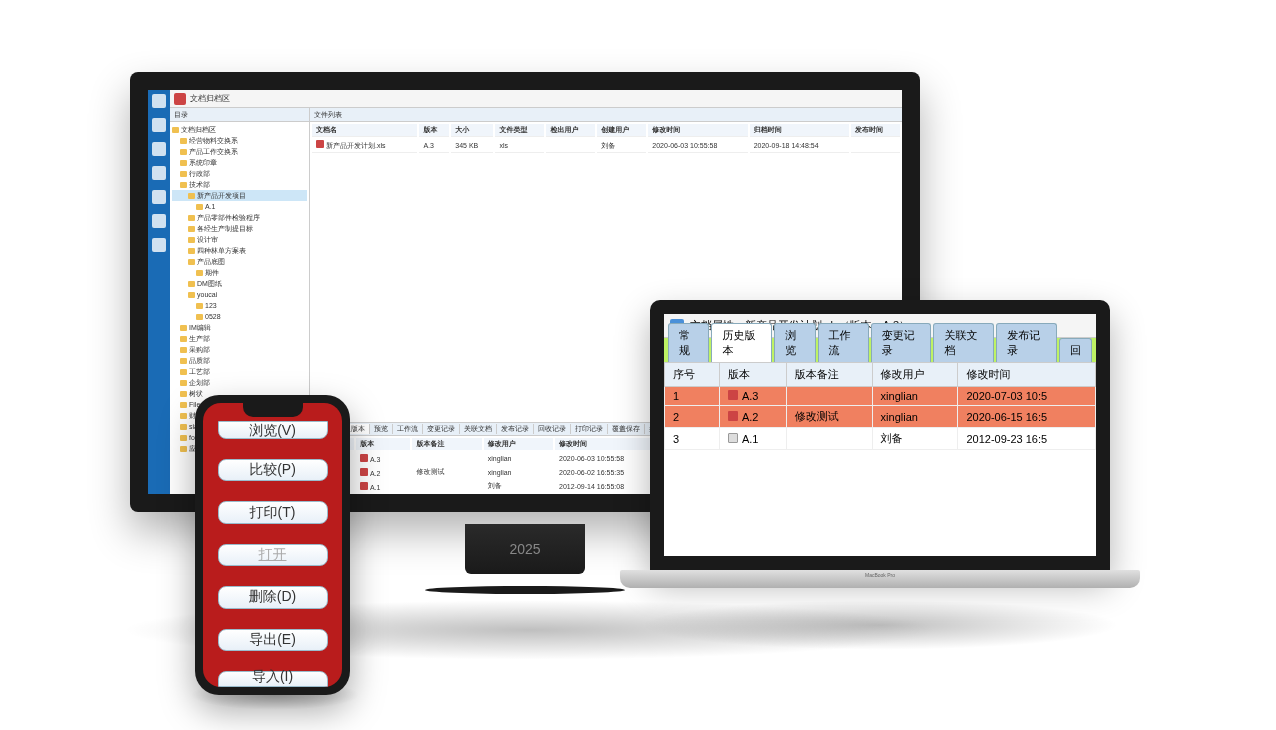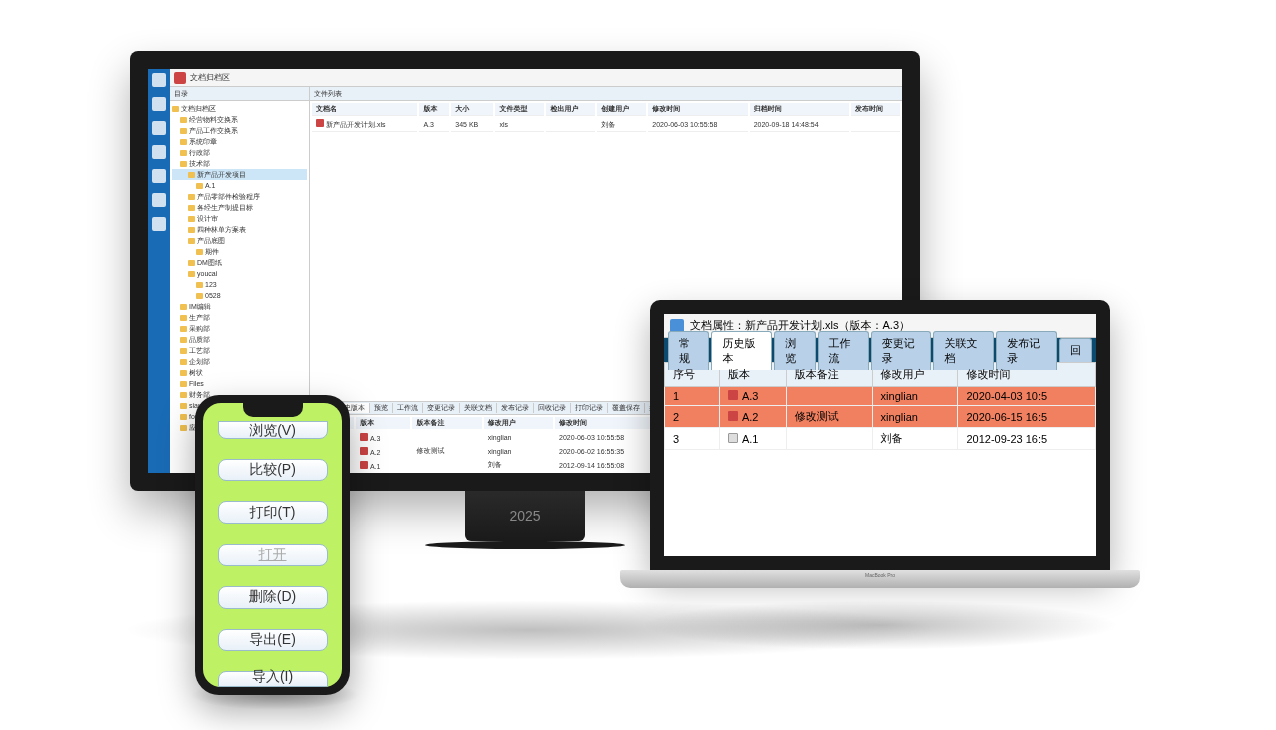--- a/index.html
+++ b/index.html
@@ -1,22 +1,22 @@
 <!DOCTYPE html>
 <html><head>
 <meta charset="utf-8">
 <style>
 * { margin: 0; padding: 0; box-sizing: border-box; font-family: "Microsoft YaHei", Arial, sans-serif; }
 body { background: #fff; width: 1276px; height: 730px; position: relative; overflow: hidden; }
 
 
-.monitor { position: absolute; left: 130px; top: 51px; width: 790px; height: 470px; }
+.monitor { position: absolute; left: 130px; top: 72px; width: 790px; height: 470px; }
 .monitor-bezel { width: 100%; height: 440px; background: #1a1a1a; border-radius: 8px; padding: 18px; box-shadow: 0 20px 40px rgba(0,0,0,0.3); }
 .monitor-screen { width: 100%; height: 100%; background: #fff; overflow: hidden; position: relative; }
-.monitor-stand { width: 120px; height: 50px; margin: 0 auto; background: linear-gradient(180deg,#2a2a2a,#1a1a1a); border-radius: 0 0 6px 6px; display:flex; align-items:center; justify-content:center; color:#888; font-size:14px; }
+.monitor-stand { width: 120px; height: 50px; margin: 12px auto; background: linear-gradient(180deg,#2a2a2a,#1a1a1a); border-radius: 0 0 6px 6px; display:flex; align-items:center; justify-content:center; color:#888; font-size:14px; }
 .monitor-base { width: 200px; height: 8px; background: #1a1a1a; margin: 0 auto; border-radius: 50%; }
 
 
 .app-sidebar { position:absolute; left:0; top:0; bottom:0; width:22px; background:#1a6bb5; display:flex; flex-direction:column; align-items:center; padding-top:4px; gap:10px; }
 .app-sidebar .si { width:14px; height:14px; background:rgba(255,255,255,0.8); border-radius:2px; }
 .app-content { position:absolute; left:22px; top:0; right:0; bottom:0; background:#fff; font-size:8px; color:#333; }
 .app-titlebar { height:18px; background:#f5f5f5; border-bottom:1px solid #ccc; display:flex; align-items:center; gap:4px; padding:0 4px; }
 .app-titlebar .logo { width:12px; height:12px; background:#cc4444; border-radius:2px; }
 .app-body { display:flex; height:calc(100% - 18px); }
 .tree-panel { width:140px; border-right:1px solid #ccc; background:#fff; overflow:hidden; }
@@ -43,34 +43,34 @@
 
 
 .laptop { position:absolute; left:620px; top:300px; width:520px; height:320px; }
 .laptop-screen { width:460px; height:270px; background:#1a1a1a; border-radius:10px 10px 0 0; padding:14px; margin:0 auto; box-shadow:0 15px 35px rgba(0,0,0,0.3); }
 .laptop-display { width:100%; height:100%; background:#fff; overflow:hidden; }
 .laptop-base { width:520px; height:18px; background:linear-gradient(180deg,#e0e0e0,#b0b0b0); border-radius:2px 2px 10px 10px; margin:0 auto; position:relative; }
 .laptop-base::after { content:"MacBook Pro"; position:absolute; left:50%; top:2px; transform:translateX(-50%); font-size:5px; color:#666; }
 
 .doc-title { height:24px; background:#f5f5f5; border-bottom:1px solid #ccc; display:flex; align-items:center; gap:6px; padding:0 6px; font-size:11px; }
 .doc-title .di { width:14px; height:14px; background:#4a90d9; border-radius:2px; }
-.doc-tabs { height:24px; background:#0c4a6e; display:flex; align-items:center; padding:0 4px; gap:2px; font-size:11px; }
+.doc-tabs { height:24px; background:#bef264; display:flex; align-items:flex-end; padding:0 4px; gap:2px; font-size:11px; }
 .doc-tab { padding:4px 10px; background:#b8d0e8; border:1px solid #8ab; border-bottom:none; border-radius:3px 3px 0 0; cursor:pointer; }
 .doc-tab.active { background:#fff; }
 .doc-table { width:100%; border-collapse:collapse; font-size:11px; }
 .doc-table th { background:#e8f0f8; padding:4px 8px; text-align:left; border:1px solid #ccc; font-weight:normal; }
 .doc-table td { padding:3px 8px; border:1px solid #eee; }
 .doc-table tr.hl td { background:#f08060; }
 .doc-icon-red { width:10px; height:10px; background:#cc4444; display:inline-block; border-radius:1px; margin-right:4px; }
 .doc-icon-gray { width:10px; height:10px; background:#ddd; border:1px solid #999; display:inline-block; border-radius:1px; margin-right:4px; }
 
 
 .phone { position:absolute; left:195px; top:395px; width:155px; height:300px; background:#1a1a1a; border-radius:24px; padding:8px; box-shadow:0 15px 35px rgba(0,0,0,0.35); }
 .phone-notch { position:absolute; top:8px; left:50%; transform:translateX(-50%); width:60px; height:14px; background:#1a1a1a; border-radius:0 0 10px 10px; z-index:2; }
-.phone-screen { width:100%; height:100%; background:#bef264; border-radius:18px; overflow:hidden; display:flex; flex-direction:column; align-items:center; justify-content:flex-start; padding-top:18px; gap:20px; }
+.phone-screen { width:100%; height:100%; background:#b91c1c; border-radius:18px; overflow:hidden; display:flex; flex-direction:column; align-items:center; justify-content:flex-start; padding-top:18px; gap:20px; }
 .phone-btn { width:110px; height:30px; background:linear-gradient(180deg,#fff,#e8f0f8); border:1px solid #9bc; border-radius:8px; font-size:14px; display:flex; align-items:center; justify-content:center; color:#333; cursor:pointer; }
 .phone-btn.faded { color:#aaa;text-decoration:underline; }
 .phone-btn.partial-top { border-radius:0 0 8px 8px; height:18px; align-items:flex-start; }
 .phone-btn.partial-bot { border-radius:8px 8px 0 0; height:16px; align-items:flex-end; }
 
 
 .floor-shadow { position:absolute; background:radial-gradient(ellipse,rgba(0,0,0,0.25),transparent 70%); border-radius:50%; }
 </style>
 </head>
 <body>
@@ -347,21 +347,21 @@
               <th>修改用户</th>
               <th>修改时间</th>
             </tr>
           </thead>
         <tbody id="doc-body">
             <tr class="hl">
               <td>1</td>
               <td><span class="doc-icon-red"></span>A.3</td>
               <td></td>
               <td>xinglian</td>
-              <td>2020-04-03 10:5</td>
+              <td>2020-07-03 10:5</td>
             </tr>
             <tr class="hl">
               <td>2</td>
               <td><span class="doc-icon-red"></span>A.2</td>
               <td>修改测试</td>
               <td>xinglian</td>
               <td>2020-06-15 16:5</td>
             </tr>
             <tr>
               <td>3</td>

